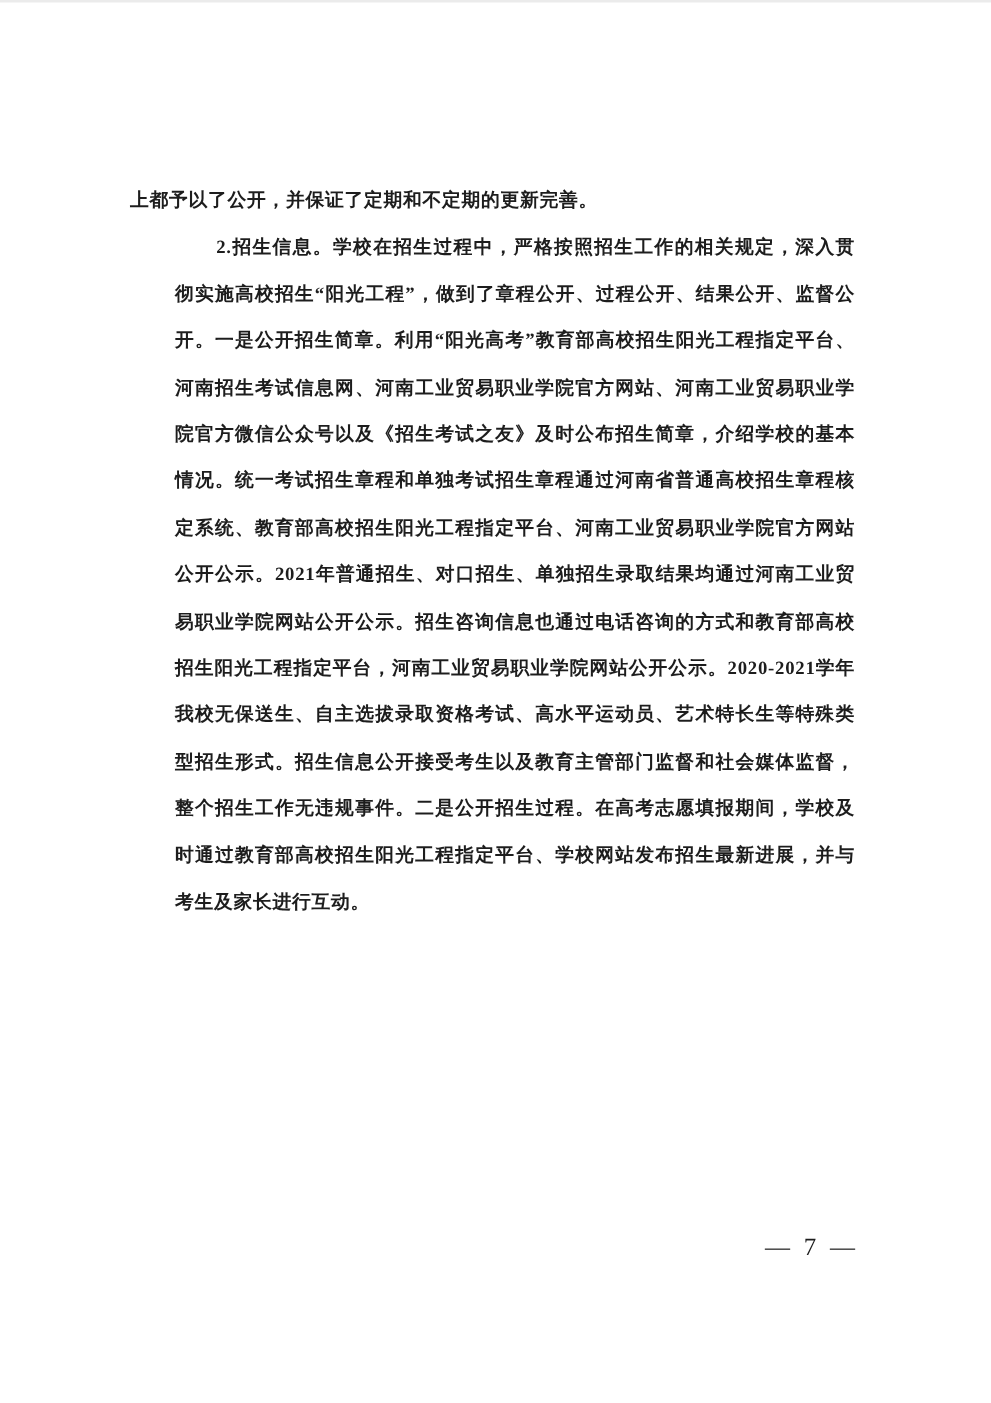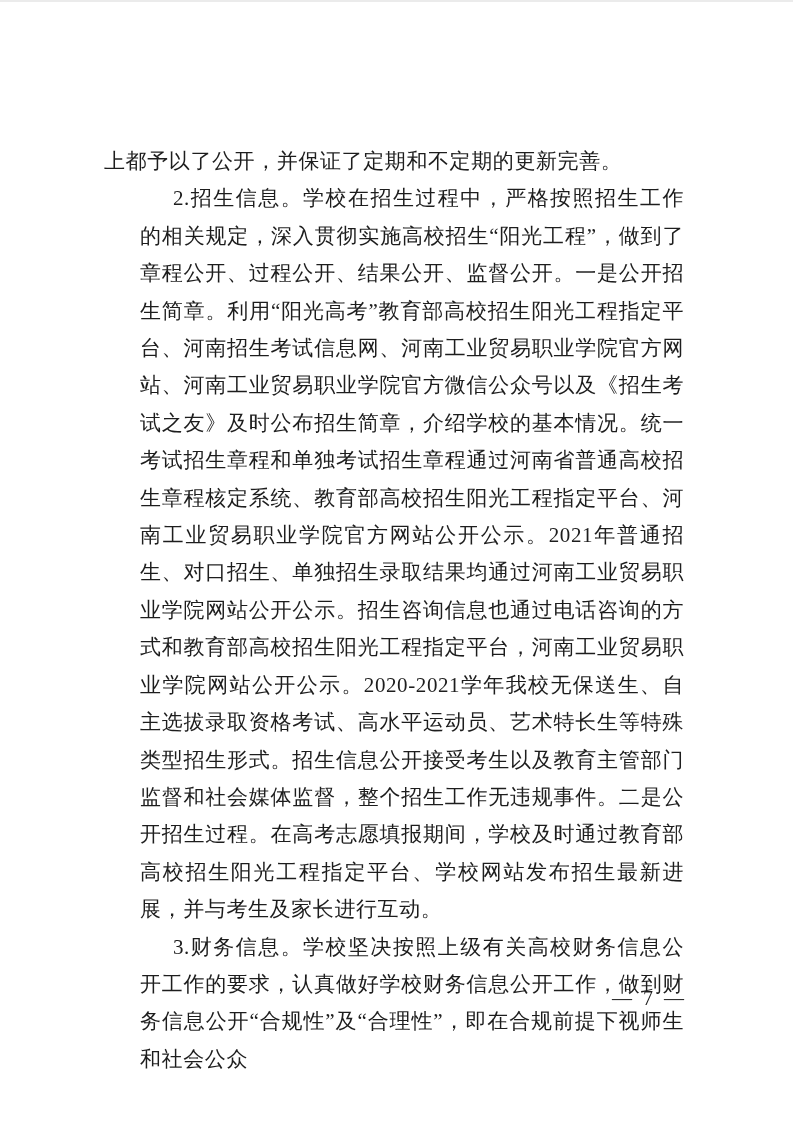--- a/index.html
+++ b/index.html
@@ -26,26 +26,27 @@
     background: #ebebeb;
   }
   .text-block {
     position: absolute;
     left: 104px;
     top: 143px;
     width: 580px;
   }
   p.doc-par {
     margin: 0;
-    font-size: 21px;
+    font-size: 15px;
     line-height: 37.4px;
     letter-spacing: 0.6px;
     text-align: justify;
     text-justify: inter-character;
     color: var(--ink);
+    font-weight: bold;
   }
   p.doc-par.indent {
     text-indent: 33px;
     margin-left: 36px;
   }
   .page-number {
     position: absolute;
     top: 986px;
     right: 106px;
     font-size: 20px;
@@ -57,17 +58,16 @@
 </style>
 </head>
 <body>
 
 <div class="page">
   <div class="scan-edge"></div>
 
   <div class="text-block">
     <p class="doc-par">上都予以了公开，并保证了定期和不定期的更新完善。</p>
     <p class="doc-par indent">2.招生信息。学校在招生过程中，严格按照招生工作的相关规定，深入贯彻实施高校招生“阳光工程”，做到了章程公开、过程公开、结果公开、监督公开。一是公开招生简章。利用“阳光高考”教育部高校招生阳光工程指定平台、河南招生考试信息网、河南工业贸易职业学院官方网站、河南工业贸易职业学院官方微信公众号以及《招生考试之友》及时公布招生简章，介绍学校的基本情况。统一考试招生章程和单独考试招生章程通过河南省普通高校招生章程核定系统、教育部高校招生阳光工程指定平台、河南工业贸易职业学院官方网站公开公示。2021年普通招生、对口招生、单独招生录取结果均通过河南工业贸易职业学院网站公开公示。招生咨询信息也通过电话咨询的方式和教育部高校招生阳光工程指定平台，河南工业贸易职业学院网站公开公示。2020-2021学年我校无保送生、自主选拔录取资格考试、高水平运动员、艺术特长生等特殊类型招生形式。招生信息公开接受考生以及教育主管部门监督和社会媒体监督，整个招生工作无违规事件。二是公开招生过程。在高考志愿填报期间，学校及时通过教育部高校招生阳光工程指定平台、学校网站发布招生最新进展，并与考生及家长进行互动。</p>
-    <p class="doc-par indent">3.财务信息。学校坚决按照上级有关高校财务信息公开工作的要求，认真做好学校财务信息公开工作，做到财务信息公开“合规性”及“合理性”，即在合规前提下视师生和社会公众</p>
   </div>
 
   <div class="page-number">— 7 —</div>
 </div>
 
 </body></html>

